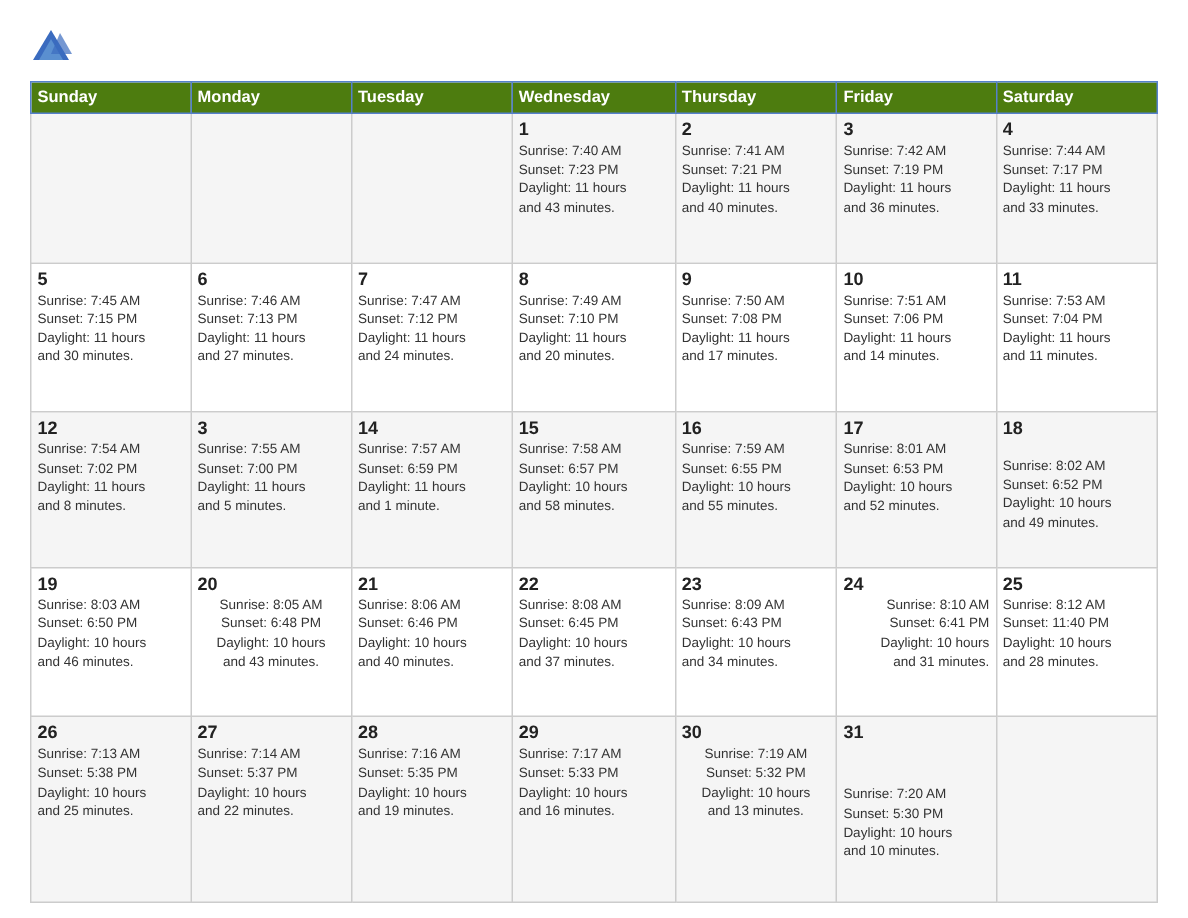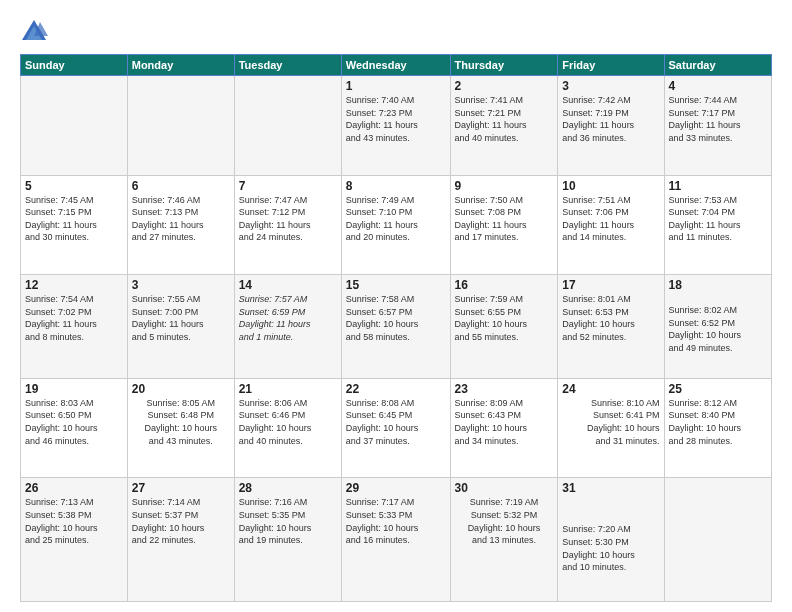--- a/index.html
+++ b/index.html
@@ -58,21 +58,21 @@
     .location {
       font-size: 14px;
       color: #444;
     }
     .calendar {
       width: 100%;
       border-collapse: collapse;
       flex: 1;
     }
     .calendar th {
-      background: #0f766e;
+      background: #4d7c0f;
       color: #fff;
       font-size: 11px;
       font-weight: bold;
       padding: 4px 4px;
       text-align: left;
       border: 1px solid #5580cc;
     }
     .calendar td {
       border: 1px solid #ccc;
       vertical-align: top;
@@ -234,21 +234,21 @@
           </td>
           <td>
             <span class="day-num">3</span>
             <div class="day-info" style="white-space: pre-line;">Sunrise: 7:55 AM
 Sunset: 7:00 PM
 Daylight: 11 hours
 and 5 minutes.</div>
           </td>
           <td>
             <span class="day-num">14</span>
-            <div class="day-info" style="white-space: pre-line; font-style: italic;">Sunrise: 7:57 AM
+            <div class="day-info" style="white-space: pre-line;">Sunrise: 7:57 AM
 Sunset: 6:59 PM
 Daylight: 11 hours
 and 1 minute.</div>
           </td>
           <td>
             <span class="day-num">15</span>
             <div class="day-info" style="white-space: pre-line;">Sunrise: 7:58 AM
 Sunset: 6:57 PM
 Daylight: 10 hours
 and 58 minutes.</div>
@@ -314,21 +314,21 @@
           <td>
             <span class="day-num">24</span>
             <div class="day-info" style="white-space: pre-line; text-align: right;">Sunrise: 8:10 AM
 Sunset: 6:41 PM
 Daylight: 10 hours
 and 31 minutes.</div>
           </td>
           <td>
             <span class="day-num">25</span>
             <div class="day-info" style="white-space: pre-line;">Sunrise: 8:12 AM
-Sunset: 8:40 PM
+Sunset: 11:40 PM
 Daylight: 10 hours
 and 28 minutes.</div>
           </td>
         </tr>
         <tr>
           <td>
             <span class="day-num">26</span>
             <div class="day-info" style="white-space: pre-line;">Sunrise: 7:13 AM
 Sunset: 5:38 PM
 Daylight: 10 hours

